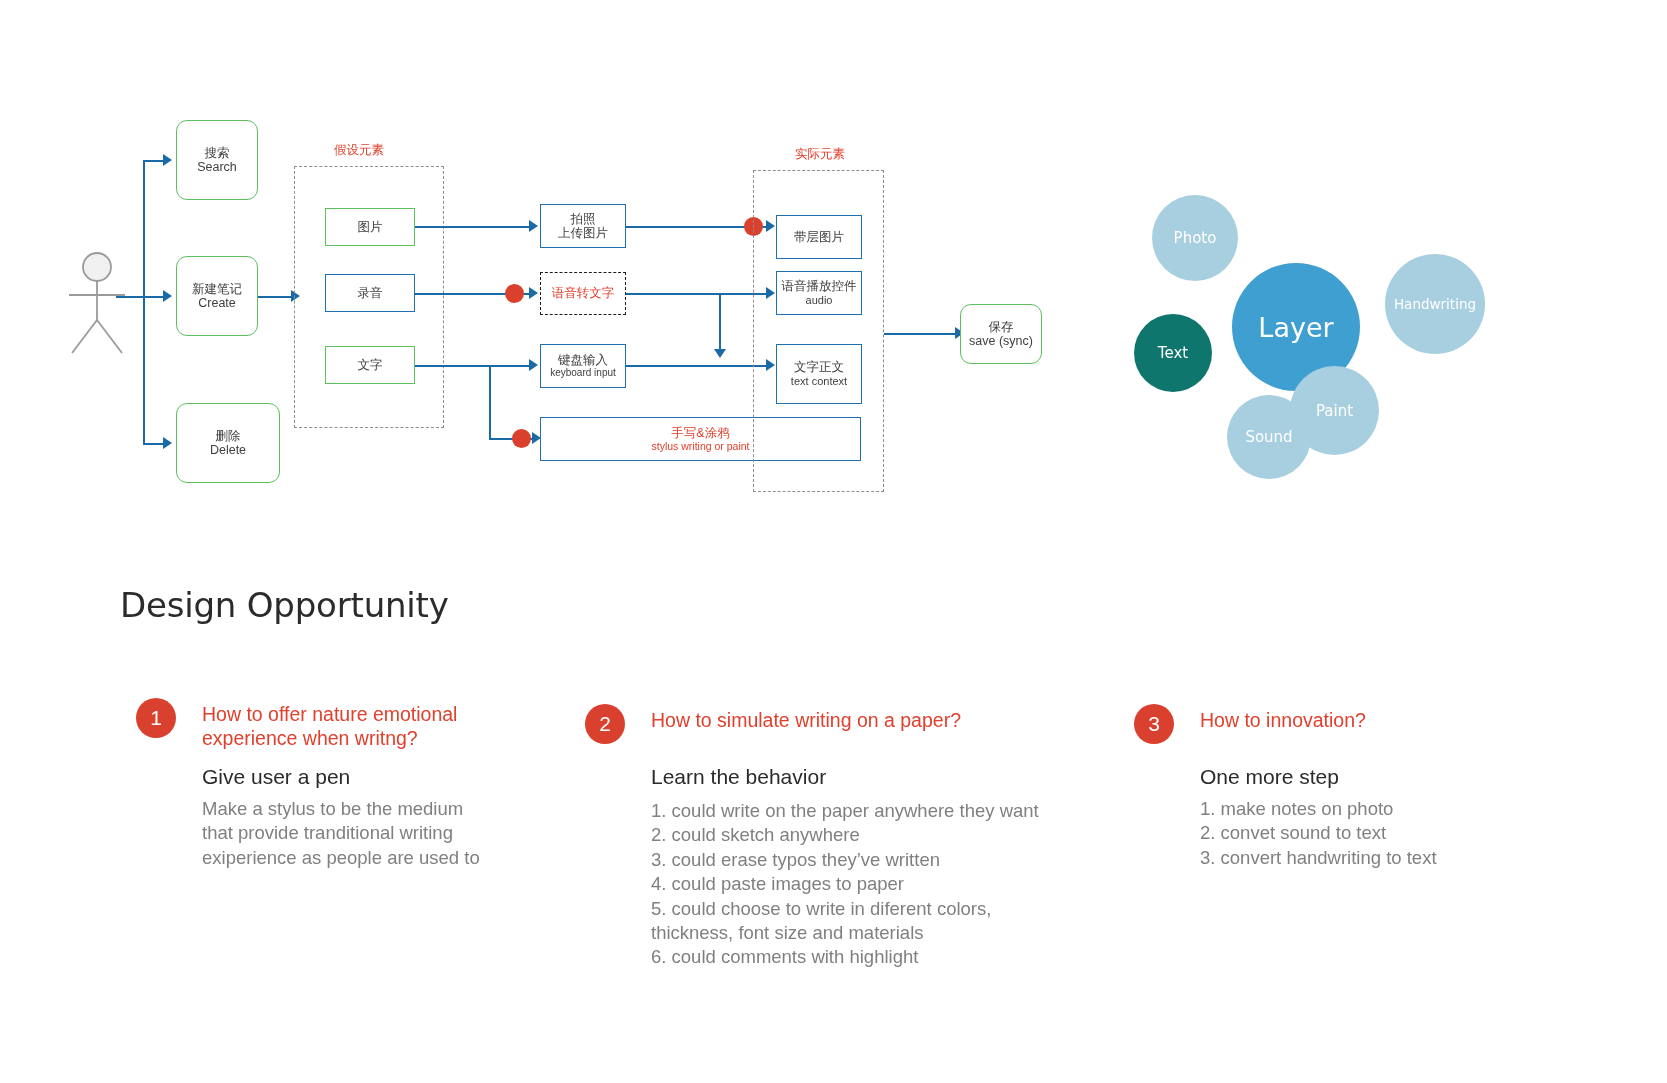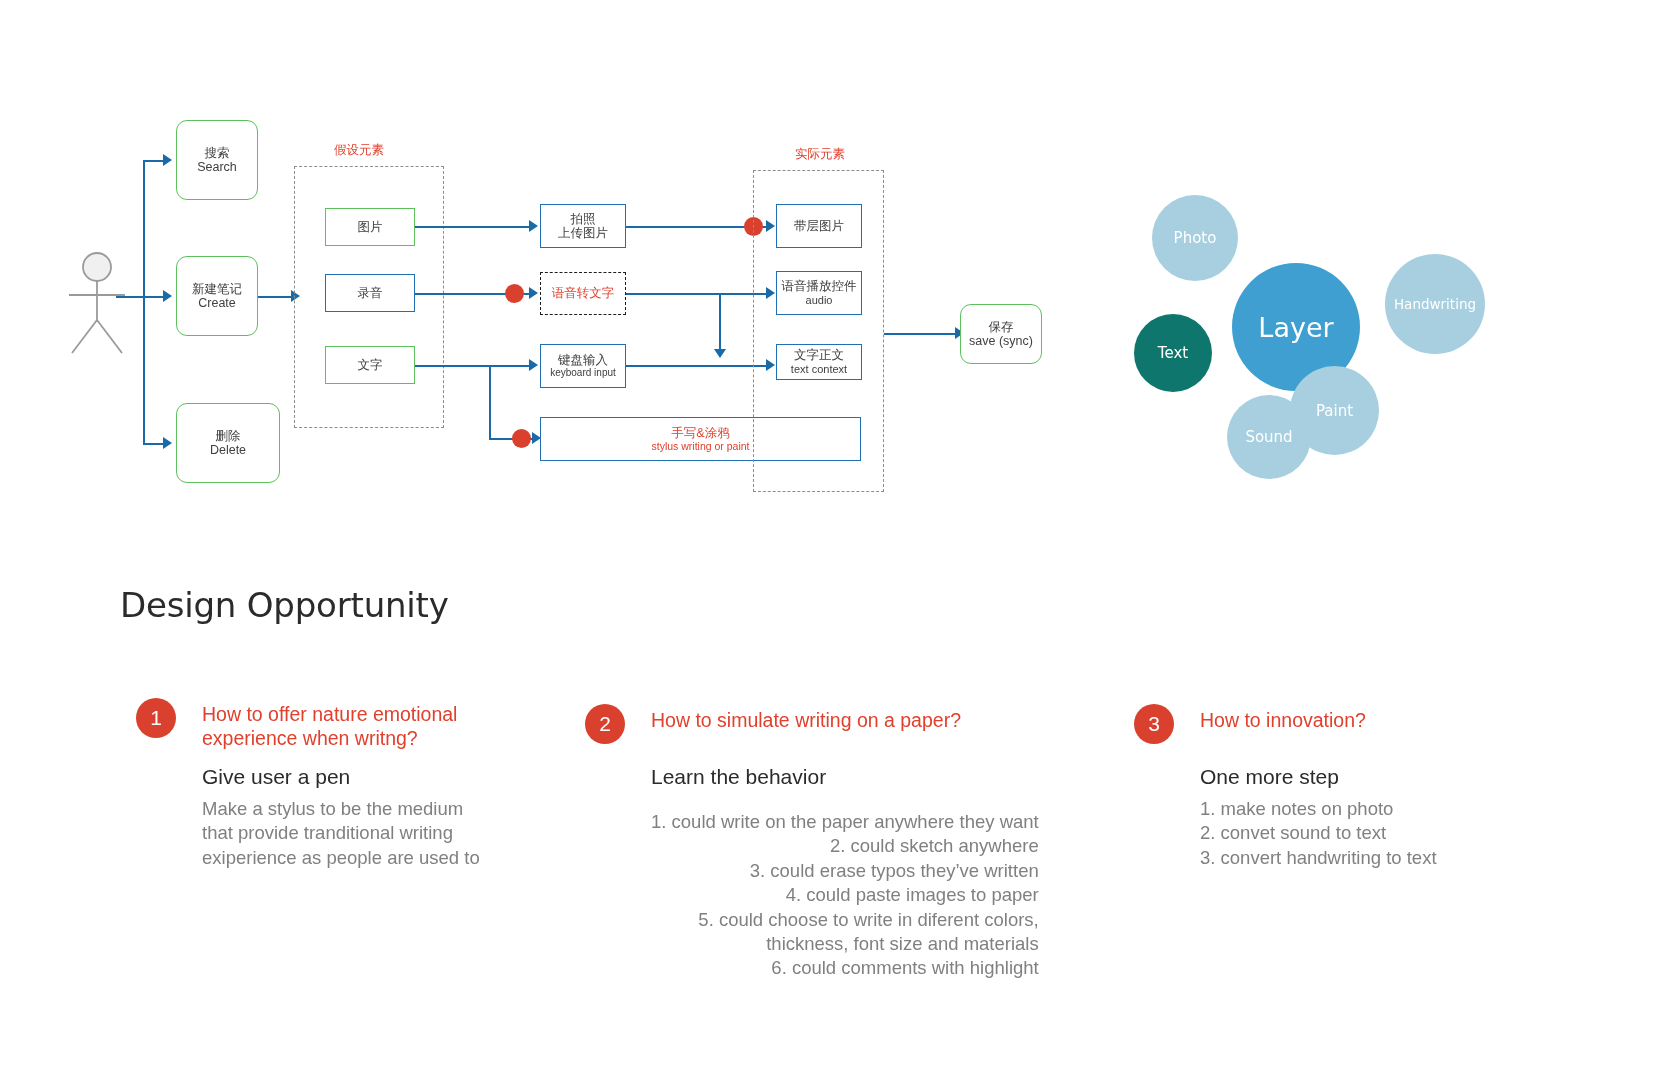--- a/index.html
+++ b/index.html
@@ -219,28 +219,28 @@
 
   <div class="ln h" style="left:626px; top:365px; width:145px;"></div>
   <div class="arw" style="left:766px; top:359px;"></div>
 
   <div class="ln v" style="left:719px; top:293px; height:58px;"></div>
   <div class="arw down" style="left:714px; top:349px;"></div>
 
   <div class="group-label" style="left:795px; top:146px;">实际元素</div>
   <div class="group-dash" style="left:753px; top:170px; width:131px; height:322px;"></div>
 
-  <div class="node blue" style="left:776px; top:204px; width:86px; height:44px;">
+  <div class="node blue" style="left:776px; top:215px; width:86px; height:44px;">
     <span class="cn">带层图片</span>
   </div>
   <div class="node blue" style="left:776px; top:271px; width:86px; height:44px;">
     <span class="cn">语音播放控件</span>
     <span style="font-size:11px">audio</span>
   </div>
-  <div class="node blue" style="left:776px; top:344px; width:86px; height:36px;">
+  <div class="node blue" style="left:776px; top:344px; width:86px; height:60px;">
     <span class="cn">文字正文</span>
     <span style="font-size:11px">text context</span>
   </div>
 
   <div class="ln h" style="left:884px; top:333px; width:75px;"></div>
   <div class="arw" style="left:955px; top:327px;"></div>
 
   <div class="node rounded" style="left:960px; top:304px; width:82px; height:60px;">
     <span class="cn">保存</span>
     <span class="en">save (sync)</span>
@@ -274,21 +274,21 @@
     <div class="sub" style="top:67px;">Give user a pen</div>
     <div class="body" style="top:99px; white-space:pre-line;">Make a stylus to be the medium
 that provide tranditional writing
 exiperience as people are used to</div>
   </div>
 
   <div class="opp" style="left:585px; width:520px; top:704px;">
     <div class="badge">2</div>
     <div class="q" style="white-space:pre-line;">How to simulate writing on a paper?</div>
     <div class="sub" style="top:61px;">Learn the behavior</div>
-    <div class="body" style="top:106px; white-space:pre-line;text-align:right;">1. could write on the paper anywhere they want
+    <div class="body" style="top:95px; white-space:pre-line;">1. could write on the paper anywhere they want
 2. could sketch anywhere
 3. could erase typos they’ve written
 4. could paste images to paper
 5. could choose to write in diferent colors,
 thickness, font size and materials
 6. could comments with highlight</div>
   </div>
 
   <div class="opp" style="left:1134px; width:400px; top:704px;">
     <div class="badge">3</div>

